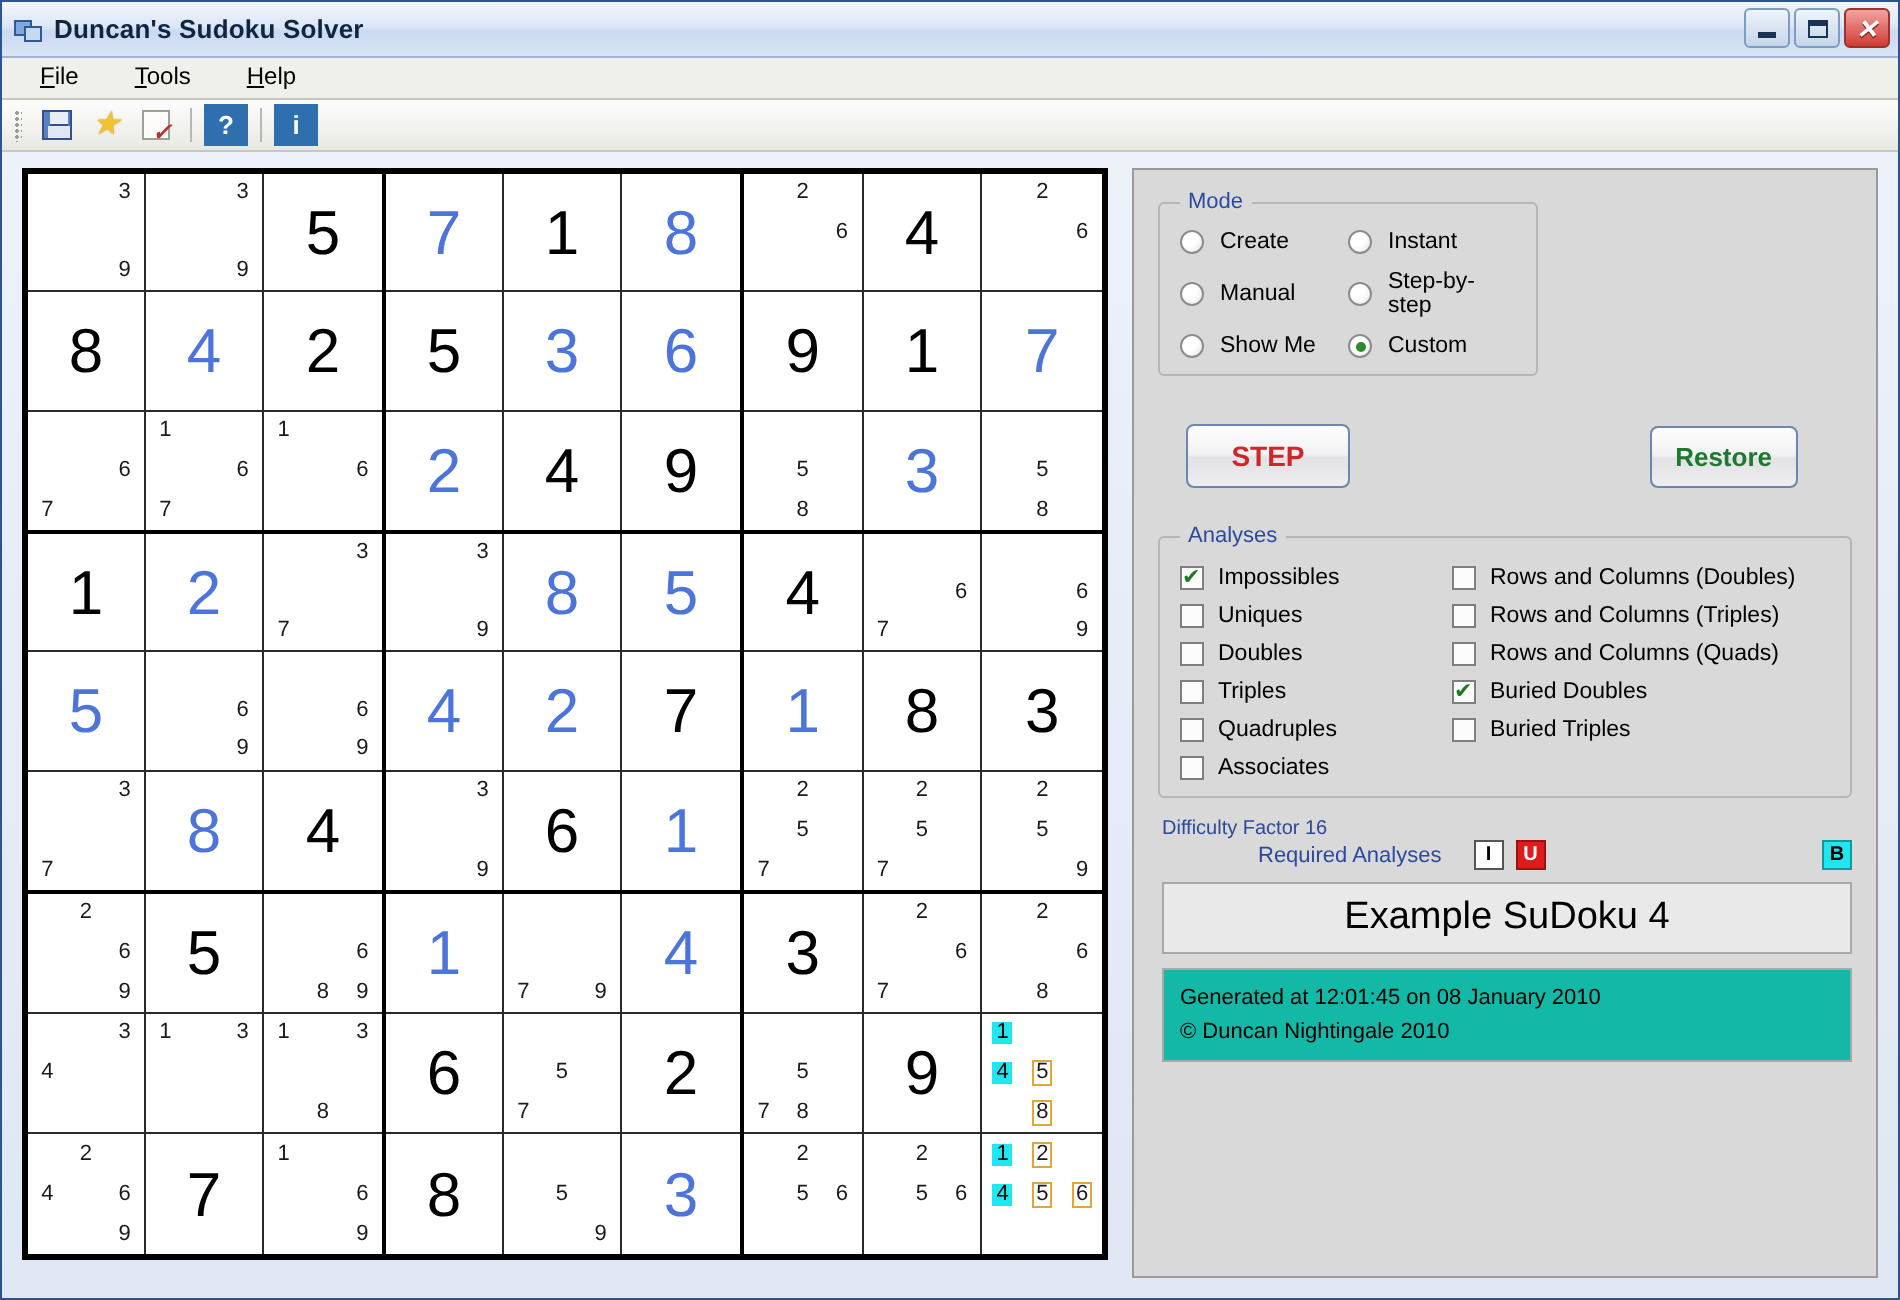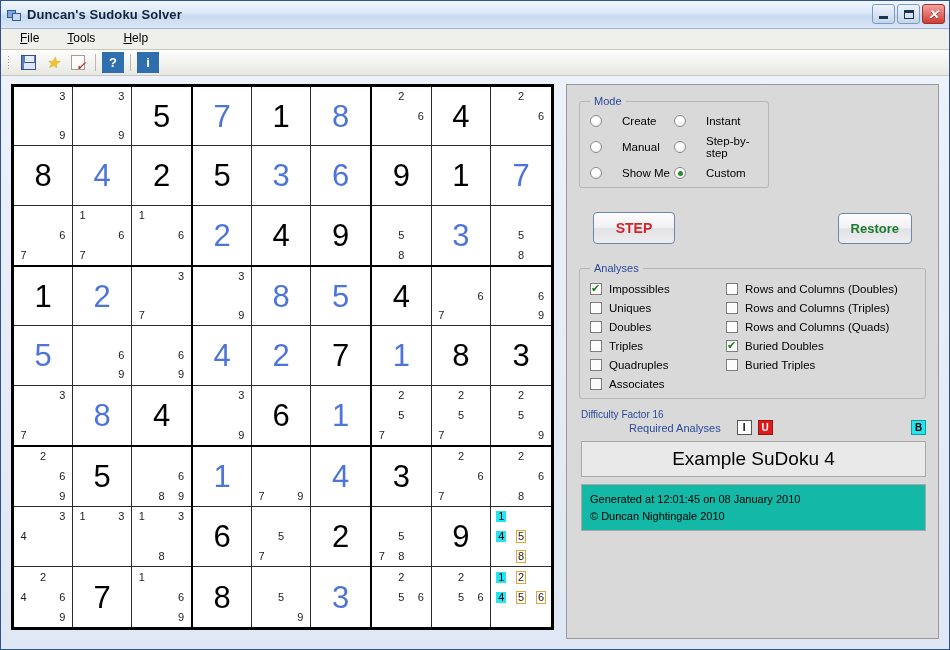--- a/index.html
+++ b/index.html
@@ -106,26 +106,26 @@
   
   .rpanel {
     flex:1; background:#d9d9d9; border:1px solid #9a9a9a;
     padding:10px 12px; display:flex; flex-direction:column;
   }
   fieldset.gbox { border:1px solid #b6b6b6; border-radius:3px; margin:0; padding:6px 10px 8px 10px; }
   fieldset.gbox > legend { font-size:11px; color:#2b4a9c; padding:0 4px; }
 
   .mode-box { width:190px; margin:6px 0 0 12px; }
   .mode-grid { display:grid; grid-template-columns:80px auto; row-gap:8px; column-gap:4px; padding-top:2px; }
-  .rb { display:flex; align-items:center; gap:20px; font-size:11.5px; color:#000; }
+  .rb { display:flex; align-items:center; gap:8px; font-size:11.5px; color:#000; }
   .radio { width:12px; height:12px; border-radius:50%; border:1px solid #8c8c8c;
     background:radial-gradient(circle at 35% 32%, #fff 40%, #e3e3e3 100%); flex:none; position:relative; }
   .radio.on::after { content:''; position:absolute; left:3px; top:3px; width:5px; height:5px; border-radius:50%; background:#2c8a2c; }
 
-  .btnrow { display:flex; justify-content:space-between; align-items:center; margin:24px 14px 18px 14px; }
+  .btnrow { display:flex; justify-content:space-between; align-items:center; margin:24px 27px 18px 14px; }
   .pbtn {
     min-width:82px; padding:7px 14px; border:1px solid #6d86ab; border-radius:4px;
     background:linear-gradient(#fdfdfe 0%,#f1f1f3 48%,#e2e2e6 52%,#eeeef1 100%);
     font-size:14px; font-weight:bold; text-align:center;
   }
   .pbtn.step { color:#d0252a; }
   .pbtn.restore { color:#1c7a2e; font-size:13px; min-width:70px; padding:7px 12px; }
 
   .an-box { margin:0 2px; }
   .an-grid { display:grid; grid-template-columns:128px auto; column-gap:8px; row-gap:7px; padding-top:3px; }

